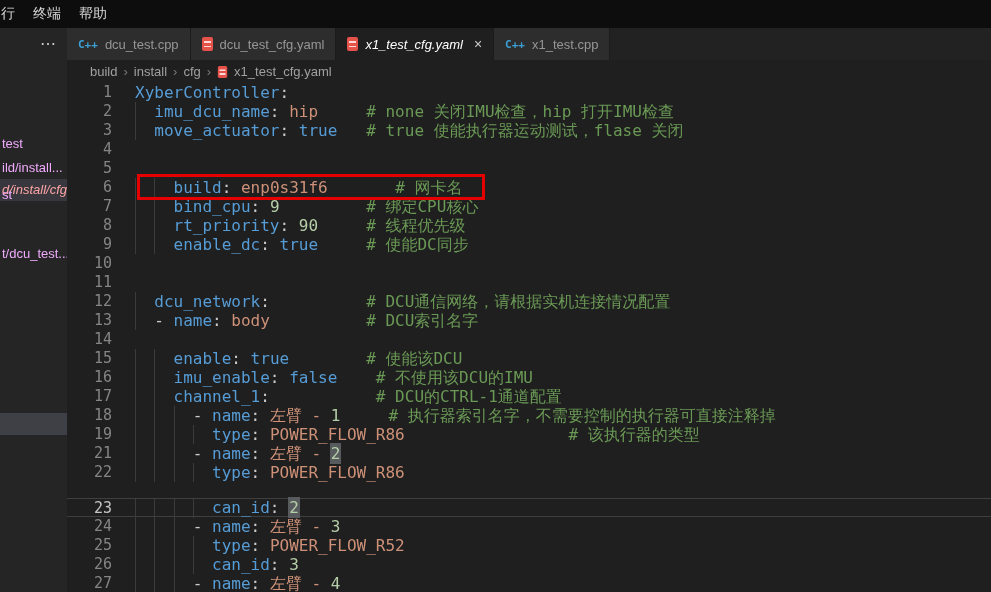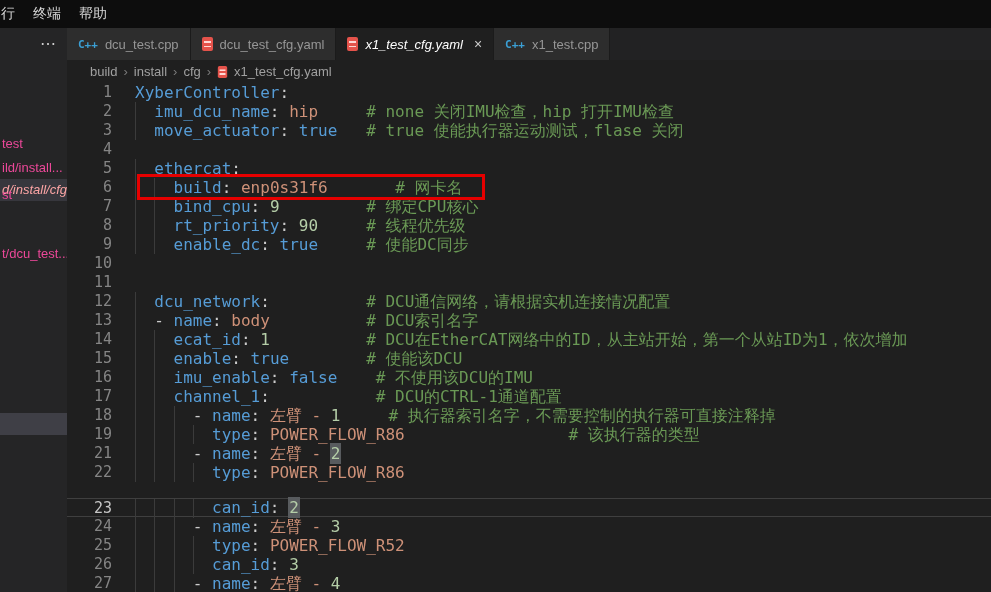--- a/index.html
+++ b/index.html
@@ -15,21 +15,21 @@
   html,body{width:991px;height:592px;overflow:hidden;background:var(--bg-editor);
     font-family:"Liberation Sans",sans-serif;}
   
   #menubar{position:absolute;left:0;top:0;width:991px;height:28px;background:var(--bg-menubar);
     display:flex;align-items:center;color:#d6d6d6;font-size:14px;}
   .menu-item{padding:0 9px;cursor:default;}
   .menu-item:first-child{padding-left:1px;}
   
   #sidebar{position:absolute;left:0;top:28px;width:67px;height:564px;background:var(--bg-sidebar);overflow:hidden;}
   #sidebar-actions{position:absolute;top:6px;right:10px;color:#cfcfcf;font-size:16px;letter-spacing:1px;cursor:pointer;}
-  .side-item{position:absolute;left:0;width:67px;height:22px;line-height:22px;color:#ec4899;
+  .side-item{position:absolute;left:0;width:67px;height:22px;line-height:22px;color:#f0abfc;
     font-size:13px;white-space:nowrap;overflow:hidden;padding-left:2px;}
   .side-item.selected{background:var(--bg-row-selected);font-style:italic;color:#fca5a5;}
   .side-row-empty{position:absolute;left:0;width:67px;height:22px;background:var(--bg-row-hover);}
   
   #tabstrip{position:absolute;left:67px;top:28px;width:924px;height:32px;background:var(--bg-tab-strip);
     display:flex;align-items:stretch;}
   .tab{display:flex;align-items:center;gap:7px;padding:0 11px;background:var(--bg-tab-inactive);
     color:var(--fg-dim);font-size:13px;border-right:1px solid #1b1b1b;cursor:pointer;white-space:nowrap;}
   .tab.active{background:var(--bg-tab-active);color:#ffffff;}
   .tab.active .tab-label{font-style:italic;}
@@ -128,21 +128,20 @@
     <div class="code-row">
       <div class="gutter">3</div>
       <div class="code-text"><span class="ind-unit">  </span><span class="tk-key">move_actuator</span><span class="tk-punc">:</span><span> </span><span class="tk-bool">true</span><span>   </span><span class="tk-cmt"># true 使能执行器运动测试，flase 关闭</span></div>
     </div>
     <div class="code-row">
       <div class="gutter">4</div>
       <div class="code-text"></div>
     </div>
     <div class="code-row">
       <div class="gutter">5</div>
-      <div class="code-text"><span class="ind-unit">  </span><span class="tk-key">ethercat</span><span class="tk-punc">:</span></div>
     </div>
     <div class="code-row">
       <div class="gutter">6</div>
       <div class="code-text"><span class="ind-unit">  </span><span class="ind-unit">  </span><span class="tk-key">build</span><span class="tk-punc">:</span><span> </span><span class="tk-str">enp0s31f6</span><span>       </span><span class="tk-cmt"># 网卡名</span></div>
     </div>
     <div class="code-row">
       <div class="gutter">7</div>
       <div class="code-text"><span class="ind-unit">  </span><span class="ind-unit">  </span><span class="tk-key">bind_cpu</span><span class="tk-punc">:</span><span> </span><span class="tk-num">9</span><span>         </span><span class="tk-cmt"># 绑定CPU核心</span></div>
     </div>
     <div class="code-row">
@@ -163,21 +162,20 @@
     <div class="code-row">
       <div class="gutter">12</div>
       <div class="code-text"><span class="ind-unit">  </span><span class="tk-key">dcu_network</span><span class="tk-punc">:</span><span>          </span><span class="tk-cmt"># DCU通信网络，请根据实机连接情况配置</span></div>
     </div>
     <div class="code-row">
       <div class="gutter">13</div>
       <div class="code-text"><span class="ind-unit">  </span><span class="tk-dash">- </span><span class="tk-key">name</span><span class="tk-punc">:</span><span> </span><span class="tk-str">body</span><span>          </span><span class="tk-cmt"># DCU索引名字</span></div>
     </div>
     <div class="code-row">
       <div class="gutter">14</div>
-      <div class="code-text"><span class="ind-unit">  </span><span class="ind-unit">  </span><span class="tk-key">ecat_id</span><span class="tk-punc">:</span><span> </span><span class="tk-num">1</span><span>          </span><span class="tk-cmt"># DCU在EtherCAT网络中的ID，从主站开始，第一个从站ID为1，依次增加</span></div>
     </div>
     <div class="code-row">
       <div class="gutter">15</div>
       <div class="code-text"><span class="ind-unit">  </span><span class="ind-unit">  </span><span class="tk-key">enable</span><span class="tk-punc">:</span><span> </span><span class="tk-bool">true</span><span>        </span><span class="tk-cmt"># 使能该DCU</span></div>
     </div>
     <div class="code-row">
       <div class="gutter">16</div>
       <div class="code-text"><span class="ind-unit">  </span><span class="ind-unit">  </span><span class="tk-key">imu_enable</span><span class="tk-punc">:</span><span> </span><span class="tk-bool">false</span><span>    </span><span class="tk-cmt"># 不使用该DCU的IMU</span></div>
     </div>
     <div class="code-row">

